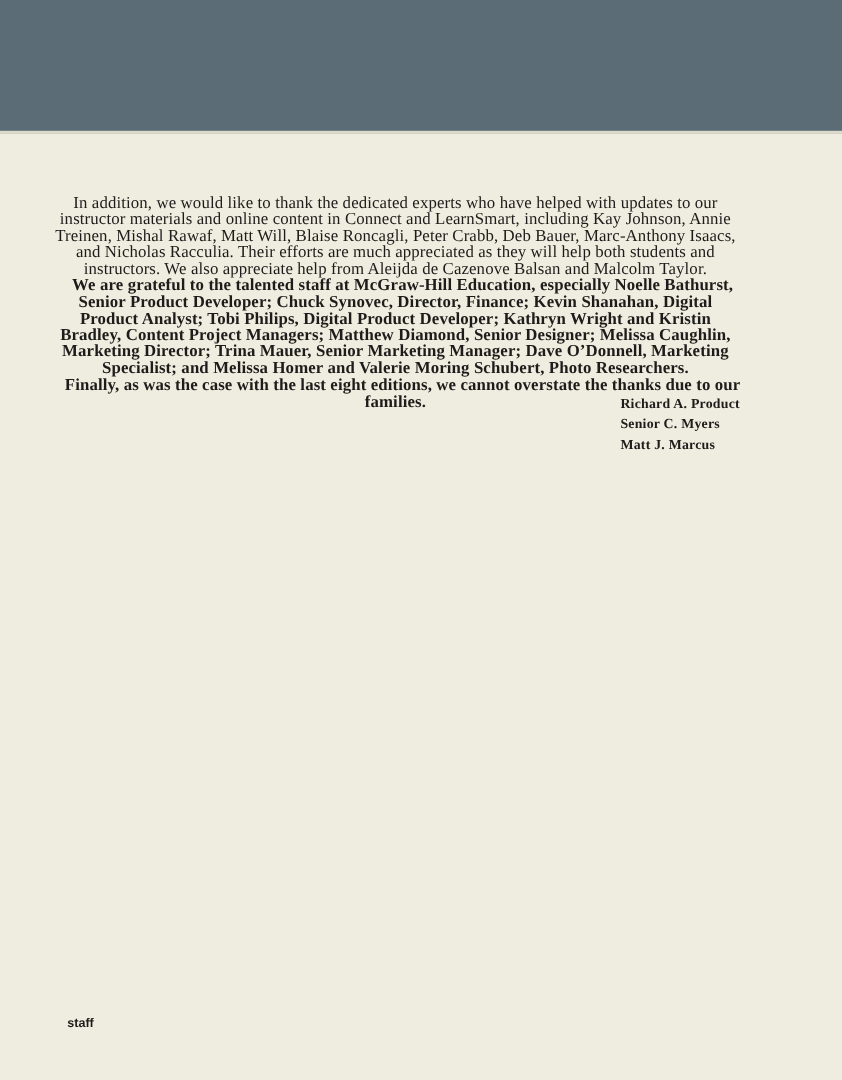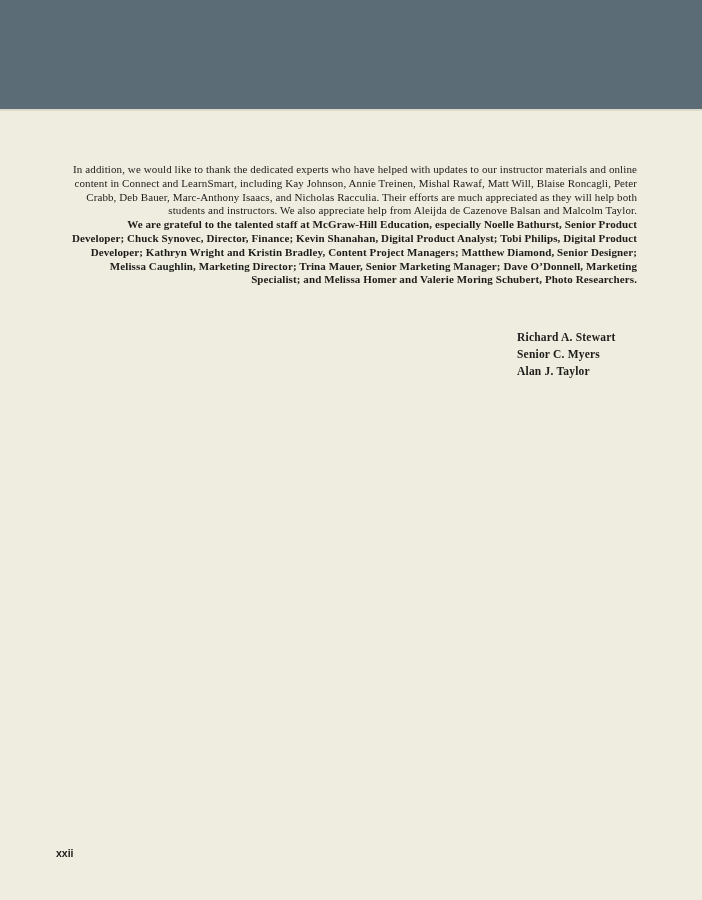--- a/index.html
+++ b/index.html
@@ -17,27 +17,27 @@
   .header-band {
     position: absolute;
     top: 0;
     left: 0;
     width: 702px;
     height: 109px;
     border-bottom: 2px solid #dcdac8;
   }
   .text-block {
     position: absolute;
-    left: 62px;
+    left: 42px;
     top: 163px;
     width: 575px;
-    font-size: 11px;
+    font-size: 14px;
     line-height: 13.8px;
     color: #1d1c1a;
-    text-align: right;
+    text-align: center;
     letter-spacing: 0.1px;
   }
   .text-block p {
     margin: 0;
     padding: 0;
   }
   .text-block p.indented {
     text-indent: 12px;
     font-weight: bold;
   }
@@ -62,21 +62,22 @@
   }
 </style>
 </head>
 <body style="background: rgb(238, 237, 223);">
 
 <div class="header-band" style="background: rgb(92, 108, 118);"></div>
 
 <div class="text-block">
   <p>In addition, we would like to thank the dedicated experts who have helped with updates to our instructor materials and online content in Connect and LearnSmart, including Kay Johnson, Annie Treinen, Mishal Rawaf, Matt Will, Blaise Roncagli, Peter Crabb, Deb Bauer, Marc-Anthony Isaacs, and Nicholas Racculia. Their efforts are much appreciated as they will help both students and instructors. We also appreciate help from Aleijda de Cazenove Balsan and Malcolm Taylor.</p>
   <p class="indented">We are grateful to the talented staff at McGraw-Hill Education, especially Noelle Bathurst, Senior Product Developer; Chuck Synovec, Director, Finance; Kevin Shanahan, Digital Product Analyst; Tobi Philips, Digital Product Developer; Kathryn Wright and Kristin Bradley, Content Project Managers; Matthew Diamond, Senior Designer; Melissa Caughlin, Marketing Director; Trina Mauer, Senior Marketing Manager; Dave O’Donnell, Marketing Specialist; and Melissa Homer and Valerie Moring Schubert, Photo Researchers.</p>
+  <p class="indented">Finally, as was the case with the last eight editions, we cannot overstate the thanks due to our families.</p>
 </div>
 
 <div class="signature-block">
-  <div>Richard A. Stewart</div>
+  <div>Richard A. Product</div>
   <div>Senior C. Myers</div>
-  <div>Alan J. Taylor</div>
+  <div>Matt J. Marcus</div>
 </div>
 
-<div class="page-number">xxii</div>
+<div class="page-number">staff</div>
 
 </body></html>

